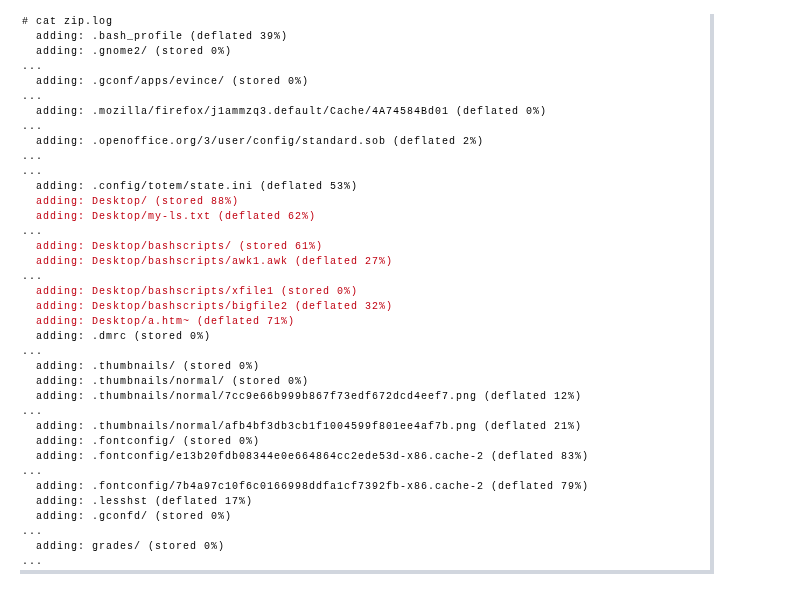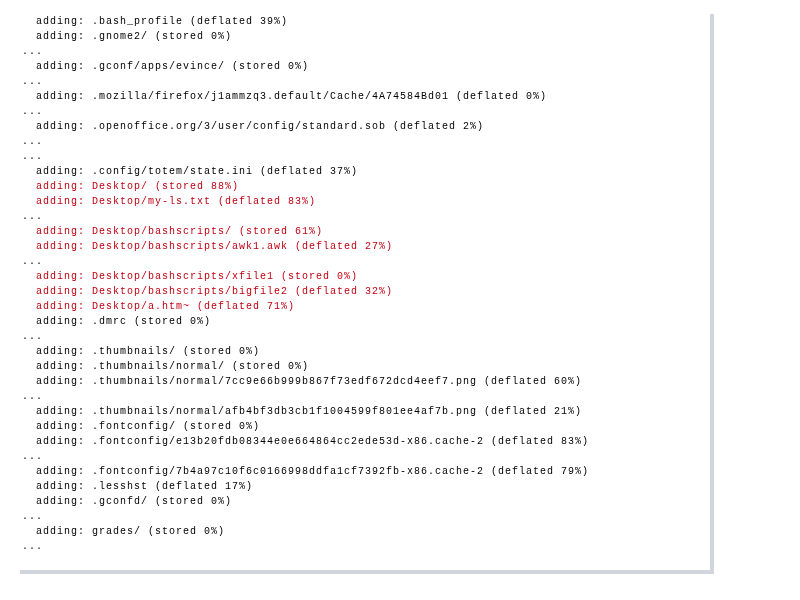--- a/index.html
+++ b/index.html
@@ -39,45 +39,46 @@
   .red{color:#c00010;}
   .black{color:#000;}
 </style>
 </head>
 <body>
 
 <div class="frame">
   <div class="shadow"></div>
   <div class="sheet">
     <div id="out">
+        <div class="line black"># cat zip.log</div>
         <div class="line black">  adding: .bash_profile (deflated 39%)</div>
         <div class="line black">  adding: .gnome2/ (stored 0%)</div>
         <div class="line black">...</div>
         <div class="line black">  adding: .gconf/apps/evince/ (stored 0%)</div>
         <div class="line black">...</div>
         <div class="line black">  adding: .mozilla/firefox/j1ammzq3.default/Cache/4A74584Bd01 (deflated 0%)</div>
         <div class="line black">...</div>
         <div class="line black">  adding: .openoffice.org/3/user/config/standard.sob (deflated 2%)</div>
         <div class="line black">...</div>
         <div class="line black">...</div>
-        <div class="line black">  adding: .config/totem/state.ini (deflated 37%)</div>
+        <div class="line black">  adding: .config/totem/state.ini (deflated 53%)</div>
         <div class="line red">  adding: Desktop/ (stored 88%)</div>
-        <div class="line red">  adding: Desktop/my-ls.txt (deflated 83%)</div>
+        <div class="line red">  adding: Desktop/my-ls.txt (deflated 62%)</div>
         <div class="line black">...</div>
         <div class="line red">  adding: Desktop/bashscripts/ (stored 61%)</div>
         <div class="line red">  adding: Desktop/bashscripts/awk1.awk (deflated 27%)</div>
         <div class="line black">...</div>
         <div class="line red">  adding: Desktop/bashscripts/xfile1 (stored 0%)</div>
         <div class="line red">  adding: Desktop/bashscripts/bigfile2 (deflated 32%)</div>
         <div class="line red">  adding: Desktop/a.htm~ (deflated 71%)</div>
         <div class="line black">  adding: .dmrc (stored 0%)</div>
         <div class="line black">...</div>
         <div class="line black">  adding: .thumbnails/ (stored 0%)</div>
         <div class="line black">  adding: .thumbnails/normal/ (stored 0%)</div>
-        <div class="line black">  adding: .thumbnails/normal/7cc9e66b999b867f73edf672dcd4eef7.png (deflated 60%)</div>
+        <div class="line black">  adding: .thumbnails/normal/7cc9e66b999b867f73edf672dcd4eef7.png (deflated 12%)</div>
         <div class="line black">...</div>
         <div class="line black">  adding: .thumbnails/normal/afb4bf3db3cb1f1004599f801ee4af7b.png (deflated 21%)</div>
         <div class="line black">  adding: .fontconfig/ (stored 0%)</div>
         <div class="line black">  adding: .fontconfig/e13b20fdb08344e0e664864cc2ede53d-x86.cache-2 (deflated 83%)</div>
         <div class="line black">...</div>
         <div class="line black">  adding: .fontconfig/7b4a97c10f6c0166998ddfa1cf7392fb-x86.cache-2 (deflated 79%)</div>
         <div class="line black">  adding: .lesshst (deflated 17%)</div>
         <div class="line black">  adding: .gconfd/ (stored 0%)</div>
         <div class="line black">...</div>
         <div class="line black">  adding: grades/ (stored 0%)</div>

